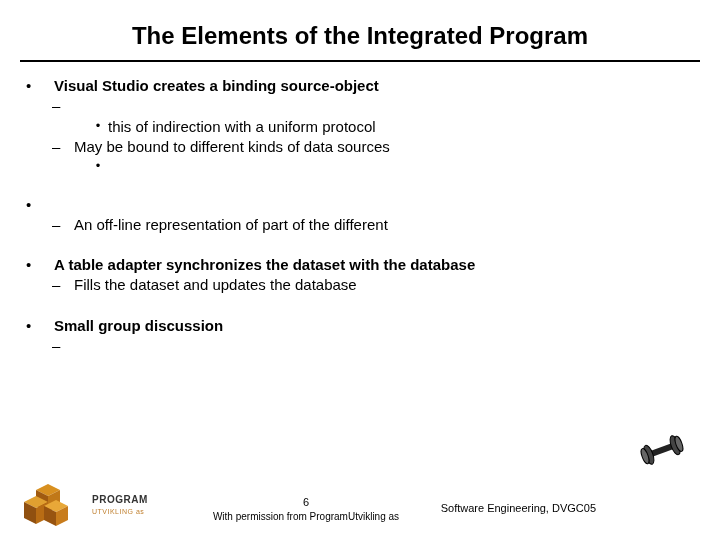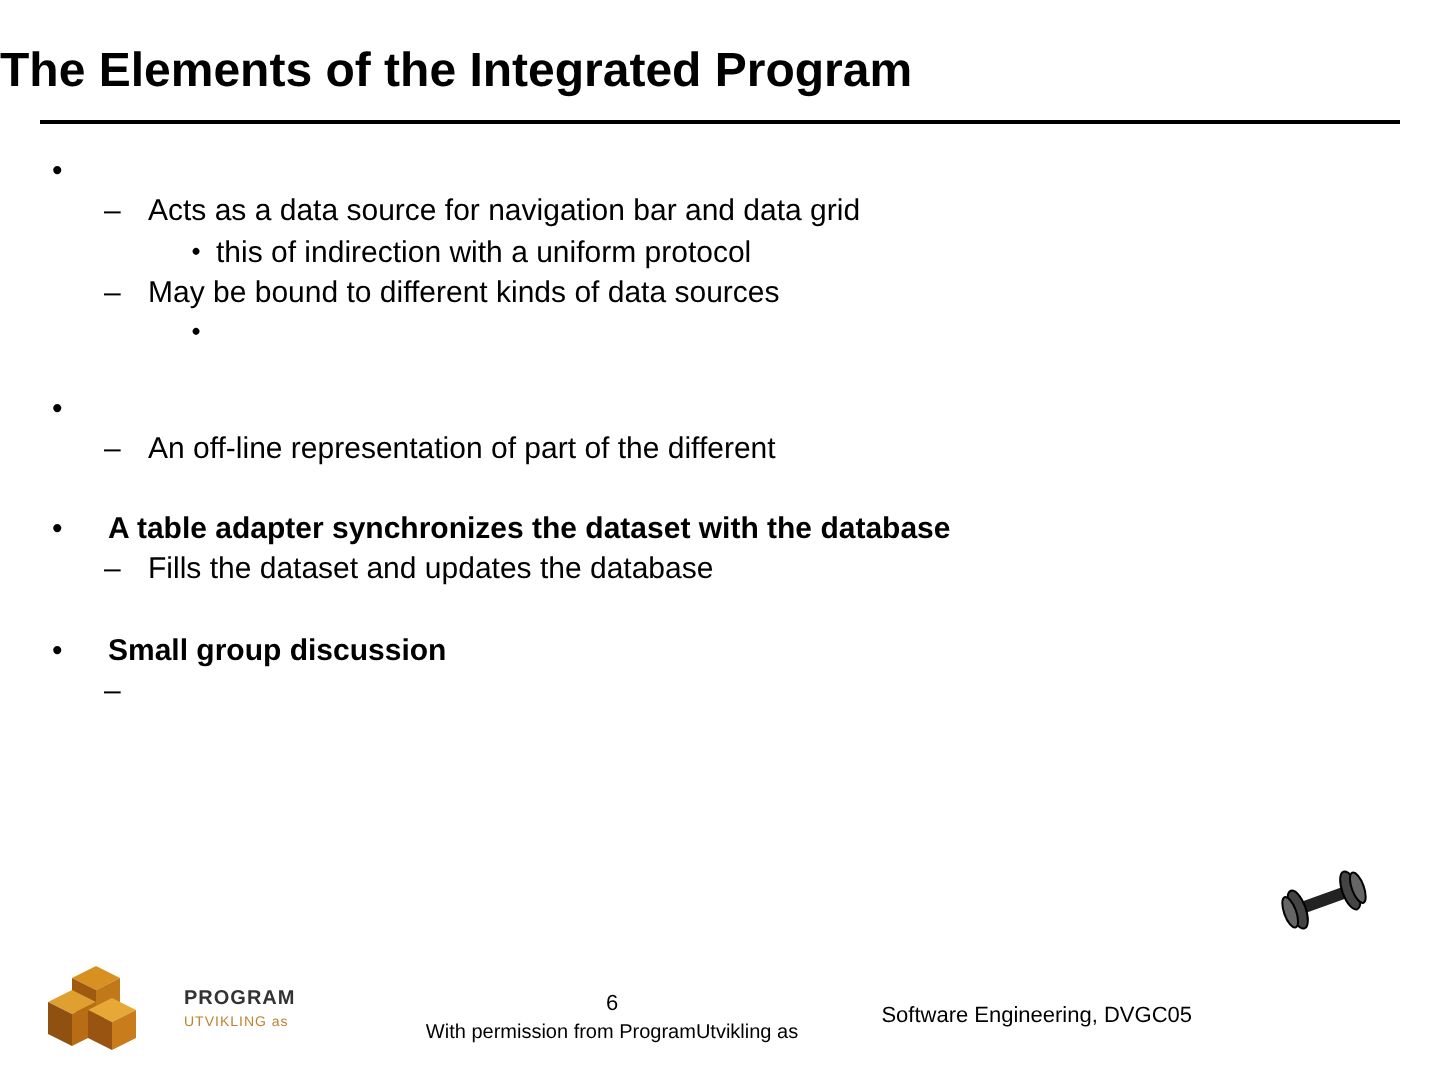--- a/index.html
+++ b/index.html
@@ -13,21 +13,21 @@
     position: relative;
     overflow: hidden;
   }
   .slide {
     width: 720px;
     height: 540px;
     position: relative;
     box-sizing: border-box;
   }
   .title {
-    text-align: left;
+    text-align: center;
     font-size: 24px;
     font-weight: bold;
     padding-top: 22px;
     padding-bottom: 10px;
   }
   .title-rule {
     margin: 0 20px;
     border: none;
     border-top: 2px solid #000;
   }
@@ -121,24 +121,24 @@
 <div class="slide">
 
   <div class="title">The Elements of the Integrated Program</div>
   <hr class="title-rule">
 
   <div class="content">
 
     <div class="top-item">
       <div class="row">
         <div class="bullet-dot">•</div>
-      </div>
-      <div class="row lvl2">
-        <div class="bullet-dash">–</div>
-        <div>Acts as a data source for navigation bar and data grid</div>
+        <div class="lvl1">Visual Studio creates a binding source-object</div>
+      </div>
+      <div class="row lvl2">
+        <div class="bullet-dash">–</div>
       </div>
       <div class="row lvl3">
         <div class="bullet-sub">•</div>
         <div>this of indirection with a uniform protocol</div>
       </div>
       <div class="row lvl2">
         <div class="bullet-dash">–</div>
         <div>May be bound to different kinds of data sources</div>
       </div>
       <div class="row lvl3">

